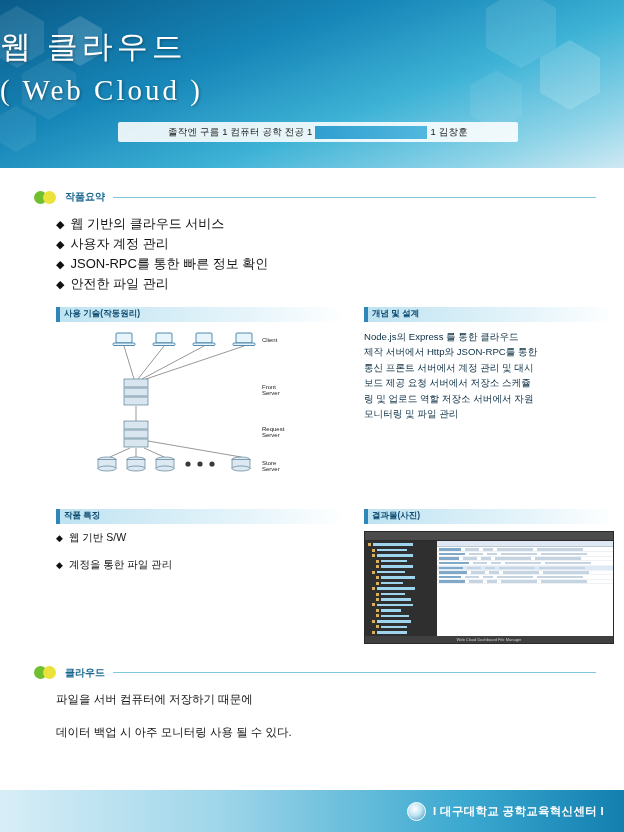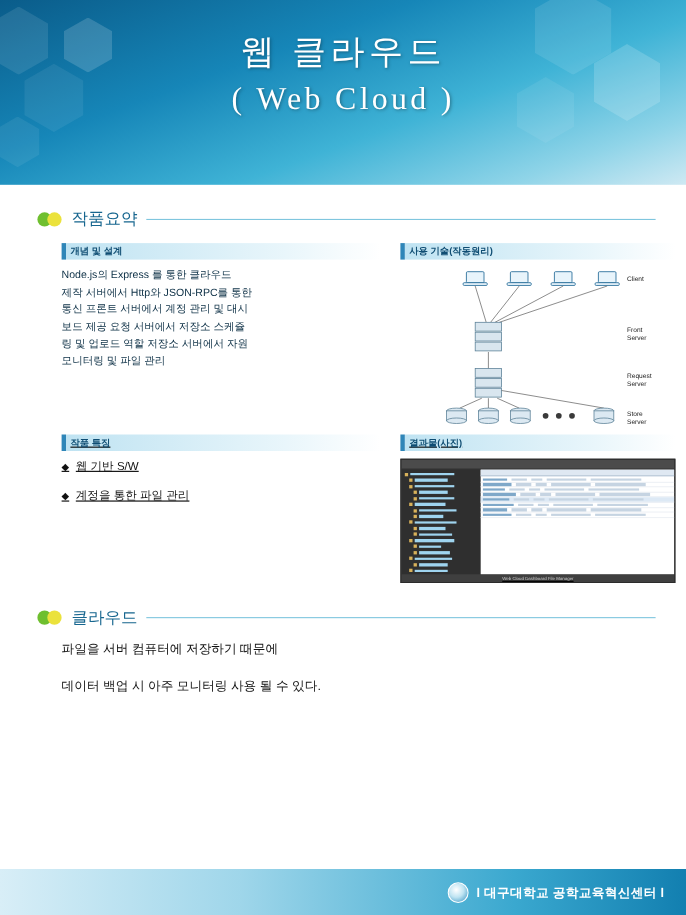--- a/index.html
+++ b/index.html
@@ -25,21 +25,20 @@
     position: absolute;
     background: rgba(255,255,255,0.10);
     width: 54px; height: 62px;
     clip-path: polygon(50% 0%, 100% 25%, 100% 75%, 50% 100%, 0% 75%, 0% 25%);
   }
   .hex.b { background: rgba(255,255,255,0.07); }
   .hex.c { background: rgba(255,255,255,0.16); }
   .header-title {
     position: relative;
     z-index: 3;
-    text-align: center;
     padding-top: 26px;
     color: #ffffff;
     font-family: "Liberation Serif", serif;
   }
   .header-title .line1 {
     font-size: 31px;
     letter-spacing: 4px;
     text-shadow: 1px 1px 3px rgba(0,0,0,0.35);
   }
   .header-title .line2 {
@@ -83,23 +82,23 @@
     display: flex;
     align-items: center;
     margin: 0 0 0 34px;
     padding-top: 22px;
   }
   .dots { display: flex; align-items: center; margin-right: 9px; }
   .dot { width: 13px; height: 13px; border-radius: 50%; }
   .dot.green { background: #6fbf2f; }
   .dot.yellow { background: #ebe23c; margin-left: -4px; }
   .section-title {
-    font-size: 15px;
+    font-size: 10px;
     color: #17668f;
-    font-weight: normal;
+    font-weight: bold;
     white-space: nowrap;
   }
   .rule {
     flex: 1;
     height: 1px;
     background: #7fc6de;
     margin-left: 8px;
     margin-right: 28px;
   }
 
@@ -157,21 +156,21 @@
   .diagram svg { position: absolute; left: 0; top: 0; }
   .diag-label {
     position: absolute;
     font-size: 6px;
     color: #222;
     line-height: 1.15;
     text-align: left;
   }
 
   
-  .features { margin-top: 4px; text-decoration: underline; }
+  .features { margin-top: 32px; }
   .features li {
     list-style: none;
     font-size: 10.5px;
     color: #111;
     margin-bottom: 13px;
   }
   .features li::before {
     content: "\25C6";
     font-size: 9px;
     margin-right: 6px;
@@ -246,143 +245,154 @@
   <div class="hex b" style="left:-4px; top:106px; width:40px;height:46px;"></div>
   <div class="hex" style="left:486px; top:-12px; width:70px; height:80px;"></div>
   <div class="hex c" style="left:540px; top:40px; width:60px; height:70px;"></div>
   <div class="hex b" style="left:470px; top:70px; width:52px; height:60px;"></div>
 
   <div class="header-title">
     <div class="line1">웹 클라우드</div>
     <div class="line2">( Web Cloud )</div>
   </div>
 
+  <div class="author-bar">
+    <span>졸작엔 구름 1 컴퓨터 공학 전공 1</span>
+    <span class="author-redacted"></span>
+    <span>1 김창훈</span>
+  </div>
 </div>
 
 <div class="content">
 
   <div class="section-head">
     <span class="dots">
       <span class="dot green"></span>
         <span class="dot yellow"></span>
     </span>
     <span class="section-title">작품요약</span>
     <span class="rule"></span>
   </div>
+  <ul class="bullets">
+    <li>웹 기반의 클라우드 서비스</li>
+    <li>사용자 계정 관리</li>
+    <li>JSON-RPC를 통한 빠른 정보 확인</li>
+    <li>안전한 파일 관리</li>
+  </ul>
 
 
   <div class="intro-grid">
+
+    <div>
+      <div class="sub-head">
+        <span>사용 기술(작동원리)</span>
+      </div>
+      <div class="diagram">
+        <svg width="250" height="148">
+
+          <g stroke="#2b6f9b" fill="#e8f4fb" stroke-width="0.8">
+            <g transform="translate(60,4)">
+                <rect x="0" y="0" width="16" height="10" rx="1"></rect>
+                <rect x="-3" y="10" width="22" height="2.5" rx="1"></rect>
+              </g>
+            <g transform="translate(100,4)">
+                <rect x="0" y="0" width="16" height="10" rx="1"></rect>
+                <rect x="-3" y="10" width="22" height="2.5" rx="1"></rect>
+              </g>
+            <g transform="translate(140,4)">
+                <rect x="0" y="0" width="16" height="10" rx="1"></rect>
+                <rect x="-3" y="10" width="22" height="2.5" rx="1"></rect>
+              </g>
+            <g transform="translate(180,4)">
+                <rect x="0" y="0" width="16" height="10" rx="1"></rect>
+                <rect x="-3" y="10" width="22" height="2.5" rx="1"></rect>
+              </g>
+          </g>
+
+          <g stroke="#6b6b6b" stroke-width="0.7" fill="none">
+            <path d="M68,17 L78,50"></path>
+            <path d="M108,17 L82,50"></path>
+            <path d="M148,17 L86,50"></path>
+            <path d="M188,17 L90,50"></path>
+          </g>
+
+          <g transform="translate(68,50)">
+            <rect x="0" y="0" width="24" height="8" fill="#d9e6ef" stroke="#5a7f96" stroke-width="0.7"></rect>
+            <rect x="0" y="9" width="24" height="8" fill="#d9e6ef" stroke="#5a7f96" stroke-width="0.7"></rect>
+            <rect x="0" y="18" width="24" height="8" fill="#d9e6ef" stroke="#5a7f96" stroke-width="0.7"></rect>
+          </g>
+
+          <g stroke="#6b6b6b" stroke-width="0.7" fill="none">
+            <path d="M80,77 L80,92"></path>
+          </g>
+
+          <g transform="translate(68,92)">
+            <rect x="0" y="0" width="24" height="8" fill="#d9e6ef" stroke="#5a7f96" stroke-width="0.7"></rect>
+            <rect x="0" y="9" width="24" height="8" fill="#d9e6ef" stroke="#5a7f96" stroke-width="0.7"></rect>
+            <rect x="0" y="18" width="24" height="8" fill="#d9e6ef" stroke="#5a7f96" stroke-width="0.7"></rect>
+          </g>
+
+          <g stroke="#6b6b6b" stroke-width="0.7" fill="none">
+            <path d="M74,119 L54,128"></path>
+            <path d="M80,119 L80,128"></path>
+            <path d="M88,119 L108,128"></path>
+            <path d="M92,112 L185,128"></path>
+          </g>
+
+          <g fill="#dce9f2" stroke="#5a7f96" stroke-width="0.7">
+            <g transform="translate(42,128)">
+                <ellipse cx="9" cy="2.5" rx="9" ry="2.5"></ellipse>
+                <rect x="0" y="2.5" width="18" height="9"></rect>
+                <ellipse cx="9" cy="11.5" rx="9" ry="2.5"></ellipse>
+              </g>
+            <g transform="translate(71,128)">
+                <ellipse cx="9" cy="2.5" rx="9" ry="2.5"></ellipse>
+                <rect x="0" y="2.5" width="18" height="9"></rect>
+                <ellipse cx="9" cy="11.5" rx="9" ry="2.5"></ellipse>
+              </g>
+            <g transform="translate(100,128)">
+                <ellipse cx="9" cy="2.5" rx="9" ry="2.5"></ellipse>
+                <rect x="0" y="2.5" width="18" height="9"></rect>
+                <ellipse cx="9" cy="11.5" rx="9" ry="2.5"></ellipse>
+              </g>
+            <g transform="translate(176,128)">
+                <ellipse cx="9" cy="2.5" rx="9" ry="2.5"></ellipse>
+                <rect x="0" y="2.5" width="18" height="9"></rect>
+                <ellipse cx="9" cy="11.5" rx="9" ry="2.5"></ellipse>
+              </g>
+          </g>
+
+          <g fill="#3a3a3a">
+            <circle cx="132" cy="135" r="2.6"></circle>
+            <circle cx="144" cy="135" r="2.6"></circle>
+            <circle cx="156" cy="135" r="2.6"></circle>
+          </g>
+        </svg>
+        <div class="diag-label" style="left:206px; top:8px;">Client</div>
+        <div class="diag-label" style="left:206px; top:55px; white-space:pre-line;">Front
+Server</div>
+        <div class="diag-label" style="left:206px; top:97px; white-space:pre-line;">Request
+Server</div>
+        <div class="diag-label" style="left:206px; top:131px; white-space:pre-line;">Store
+Server</div>
+      </div>
+    </div>
 
     <div>
       <div class="sub-head">
         <span>개념 및 설계</span>
       </div>
       <div class="body-text">Node.js의 Express 를 통한 클라우드
 제작 서버에서 Http와 JSON-RPC를 통한
 통신 프론트 서버에서 계정 관리 및 대시
 보드 제공 요청 서버에서 저장소 스케쥴
 링 및 업로드 역할 저장소 서버에서 자원
 모니터링 및 파일 관리</div>
     </div>
 
-    <div>
-      <div class="sub-head">
-        <span>사용 기술(작동원리)</span>
-      </div>
-      <div class="diagram">
-        <svg width="250" height="148">
-
-          <g stroke="#2b6f9b" fill="#e8f4fb" stroke-width="0.8">
-            <g transform="translate(60,4)">
-                <rect x="0" y="0" width="16" height="10" rx="1"></rect>
-                <rect x="-3" y="10" width="22" height="2.5" rx="1"></rect>
-              </g>
-            <g transform="translate(100,4)">
-                <rect x="0" y="0" width="16" height="10" rx="1"></rect>
-                <rect x="-3" y="10" width="22" height="2.5" rx="1"></rect>
-              </g>
-            <g transform="translate(140,4)">
-                <rect x="0" y="0" width="16" height="10" rx="1"></rect>
-                <rect x="-3" y="10" width="22" height="2.5" rx="1"></rect>
-              </g>
-            <g transform="translate(180,4)">
-                <rect x="0" y="0" width="16" height="10" rx="1"></rect>
-                <rect x="-3" y="10" width="22" height="2.5" rx="1"></rect>
-              </g>
-          </g>
-
-          <g stroke="#6b6b6b" stroke-width="0.7" fill="none">
-            <path d="M68,17 L78,50"></path>
-            <path d="M108,17 L82,50"></path>
-            <path d="M148,17 L86,50"></path>
-            <path d="M188,17 L90,50"></path>
-          </g>
-
-          <g transform="translate(68,50)">
-            <rect x="0" y="0" width="24" height="8" fill="#d9e6ef" stroke="#5a7f96" stroke-width="0.7"></rect>
-            <rect x="0" y="9" width="24" height="8" fill="#d9e6ef" stroke="#5a7f96" stroke-width="0.7"></rect>
-            <rect x="0" y="18" width="24" height="8" fill="#d9e6ef" stroke="#5a7f96" stroke-width="0.7"></rect>
-          </g>
-
-          <g stroke="#6b6b6b" stroke-width="0.7" fill="none">
-            <path d="M80,77 L80,92"></path>
-          </g>
-
-          <g transform="translate(68,92)">
-            <rect x="0" y="0" width="24" height="8" fill="#d9e6ef" stroke="#5a7f96" stroke-width="0.7"></rect>
-            <rect x="0" y="9" width="24" height="8" fill="#d9e6ef" stroke="#5a7f96" stroke-width="0.7"></rect>
-            <rect x="0" y="18" width="24" height="8" fill="#d9e6ef" stroke="#5a7f96" stroke-width="0.7"></rect>
-          </g>
-
-          <g stroke="#6b6b6b" stroke-width="0.7" fill="none">
-            <path d="M74,119 L54,128"></path>
-            <path d="M80,119 L80,128"></path>
-            <path d="M88,119 L108,128"></path>
-            <path d="M92,112 L185,128"></path>
-          </g>
-
-          <g fill="#dce9f2" stroke="#5a7f96" stroke-width="0.7">
-            <g transform="translate(42,128)">
-                <ellipse cx="9" cy="2.5" rx="9" ry="2.5"></ellipse>
-                <rect x="0" y="2.5" width="18" height="9"></rect>
-                <ellipse cx="9" cy="11.5" rx="9" ry="2.5"></ellipse>
-              </g>
-            <g transform="translate(71,128)">
-                <ellipse cx="9" cy="2.5" rx="9" ry="2.5"></ellipse>
-                <rect x="0" y="2.5" width="18" height="9"></rect>
-                <ellipse cx="9" cy="11.5" rx="9" ry="2.5"></ellipse>
-              </g>
-            <g transform="translate(100,128)">
-                <ellipse cx="9" cy="2.5" rx="9" ry="2.5"></ellipse>
-                <rect x="0" y="2.5" width="18" height="9"></rect>
-                <ellipse cx="9" cy="11.5" rx="9" ry="2.5"></ellipse>
-              </g>
-            <g transform="translate(176,128)">
-                <ellipse cx="9" cy="2.5" rx="9" ry="2.5"></ellipse>
-                <rect x="0" y="2.5" width="18" height="9"></rect>
-                <ellipse cx="9" cy="11.5" rx="9" ry="2.5"></ellipse>
-              </g>
-          </g>
-
-          <g fill="#3a3a3a">
-            <circle cx="132" cy="135" r="2.6"></circle>
-            <circle cx="144" cy="135" r="2.6"></circle>
-            <circle cx="156" cy="135" r="2.6"></circle>
-          </g>
-        </svg>
-        <div class="diag-label" style="left:206px; top:8px;">Client</div>
-        <div class="diag-label" style="left:206px; top:55px; white-space:pre-line;">Front
-Server</div>
-        <div class="diag-label" style="left:206px; top:97px; white-space:pre-line;">Request
-Server</div>
-        <div class="diag-label" style="left:206px; top:131px; white-space:pre-line;">Store
-Server</div>
-      </div>
-    </div>
-
     <div class="features">
       <div class="sub-head">
         <span>작품 특징</span>
       </div>
       <ul>
         <li>웹 기반 S/W</li>
         <li>계정을 통한 파일 관리</li>
       </ul>
     </div>
 

